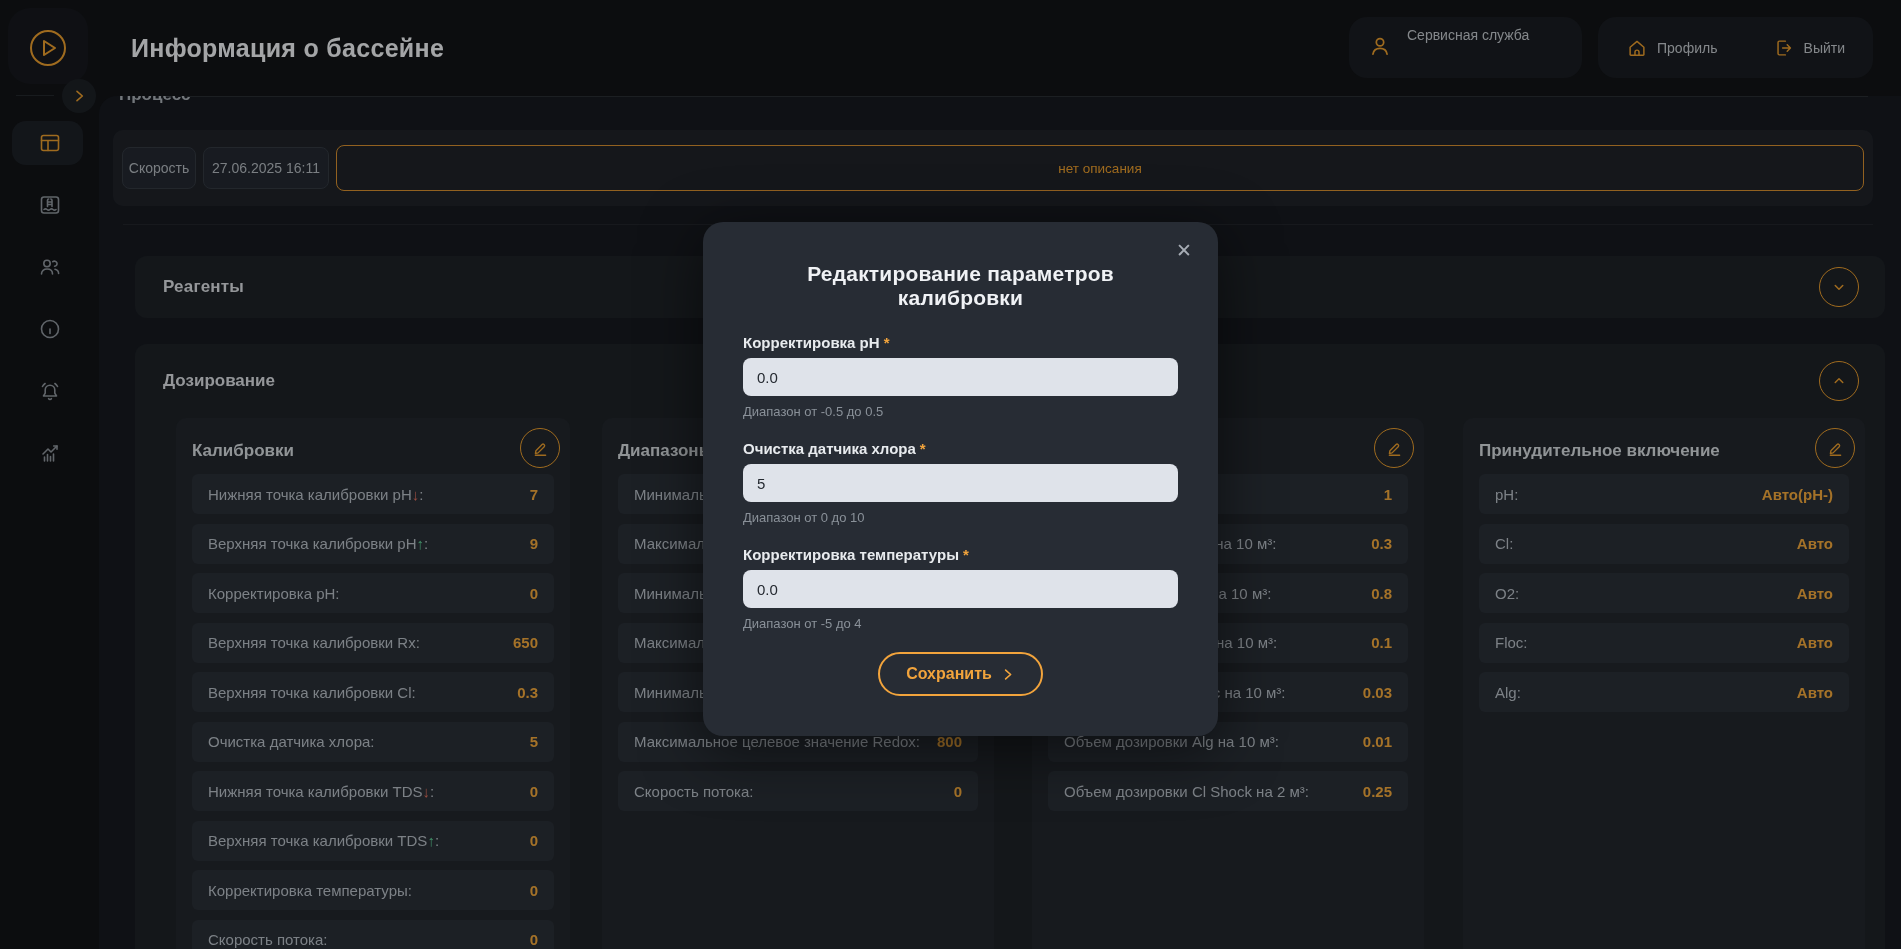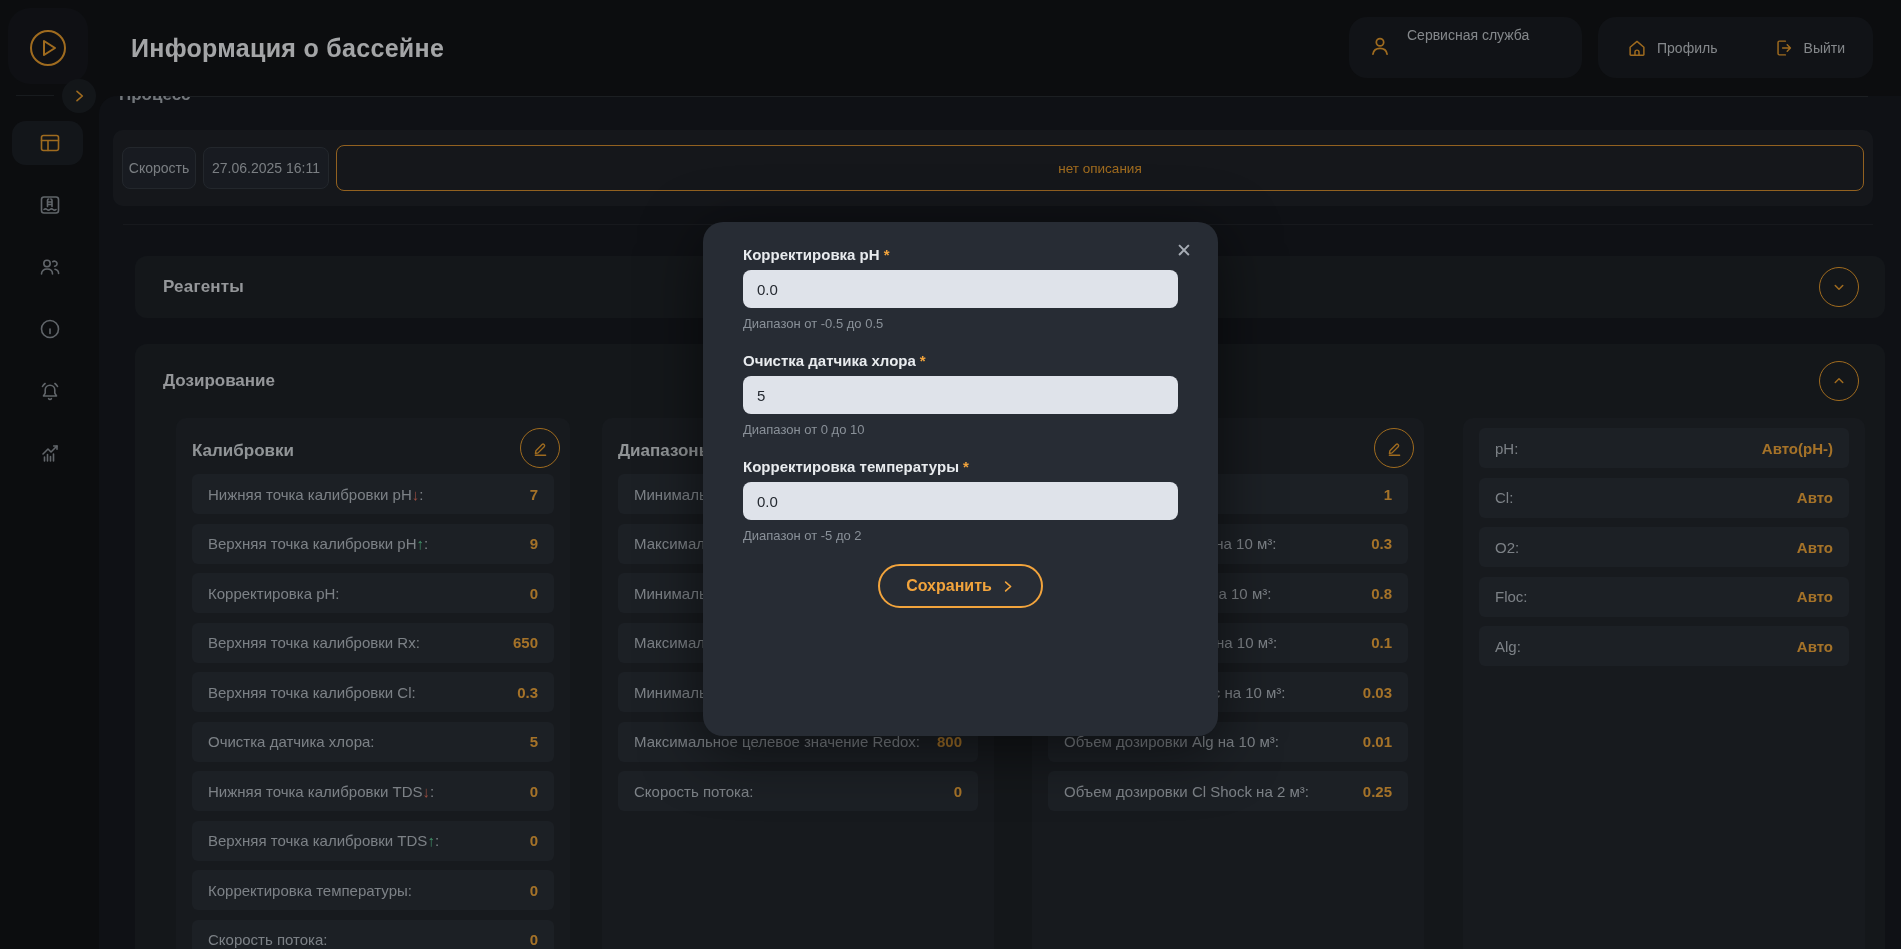--- a/index.html
+++ b/index.html
@@ -335,20 +335,29 @@
             <div class="row">
               <span class="row-label">Объем дозировки Alg на 10 м³:</span>
               <span class="row-value">0.01</span>
             </div>
             <div class="row">
               <span class="row-label">Объем дозировки Cl Shock на 2 м³:</span>
               <span class="row-value">0.25</span>
             </div>
           </div>
           <div class="col col4">
+            <div class="col-head">
+              <span class="col-title">Принудительное включение</span>
+              <button class="circle-btn" style="border: 1.5px solid rgb(235, 158, 46);">
+                <svg width="19" height="19" viewBox="0 0 24 24" fill="none" stroke="currentColor" stroke-width="1.7" stroke-linecap="round" stroke-linejoin="round">
+                  <path d="M6.2 14.8 14 7a1.7 1.7 0 0 1 2.4 0l.3.3a1.7 1.7 0 0 1 0 2.4l-7.8 7.8-3.3.8.6-3.5Z"></path>
+                  <path d="M5.5 20.5h13"></path>
+                </svg>
+              </button>
+            </div>
             <div class="row">
               <span class="row-label">pH:</span>
               <span class="row-value">Авто(pH-)</span>
             </div>
             <div class="row">
               <span class="row-label">Cl:</span>
               <span class="row-value">Авто</span>
             </div>
             <div class="row">
               <span class="row-label">O2:</span>
@@ -364,35 +373,36 @@
             </div>
           </div>
         </div>
     </div>
 
   </div>
 
   <div class="backdrop"></div>
   <div class="modal">
     <button class="modal-close">✕</button>
+    <div class="modal-title">Редактирование параметров калибровки</div>
     <div class="fields" id="modal-fields">
         <div class="field">
           <div class="field-label">Корректировка pH<span class="req">*</span></div>
           <input class="field-input" type="text" value="0.0" style="">
           <div class="field-hint">Диапазон от -0.5 до 0.5</div>
         </div>
         <div class="field">
           <div class="field-label">Очистка датчика хлора<span class="req">*</span></div>
           <input class="field-input" type="text" value="5" style="">
           <div class="field-hint">Диапазон от 0 до 10</div>
         </div>
         <div class="field">
           <div class="field-label">Корректировка температуры<span class="req">*</span></div>
           <input class="field-input" type="text" value="0.0" style="">
-          <div class="field-hint">Диапазон от -5 до 2</div>
+          <div class="field-hint">Диапазон от -5 до 4</div>
         </div>
       </div>
     <div class="save-wrap">
       <button class="save-btn">
         <span>Сохранить</span>
         <svg width="15" height="15" viewBox="0 0 24 24" fill="none" stroke="currentColor" stroke-width="2.6" stroke-linecap="round" stroke-linejoin="round">
             <path d="M9 5l8 7-8 7"></path>
           </svg>
       </button>
     </div>

